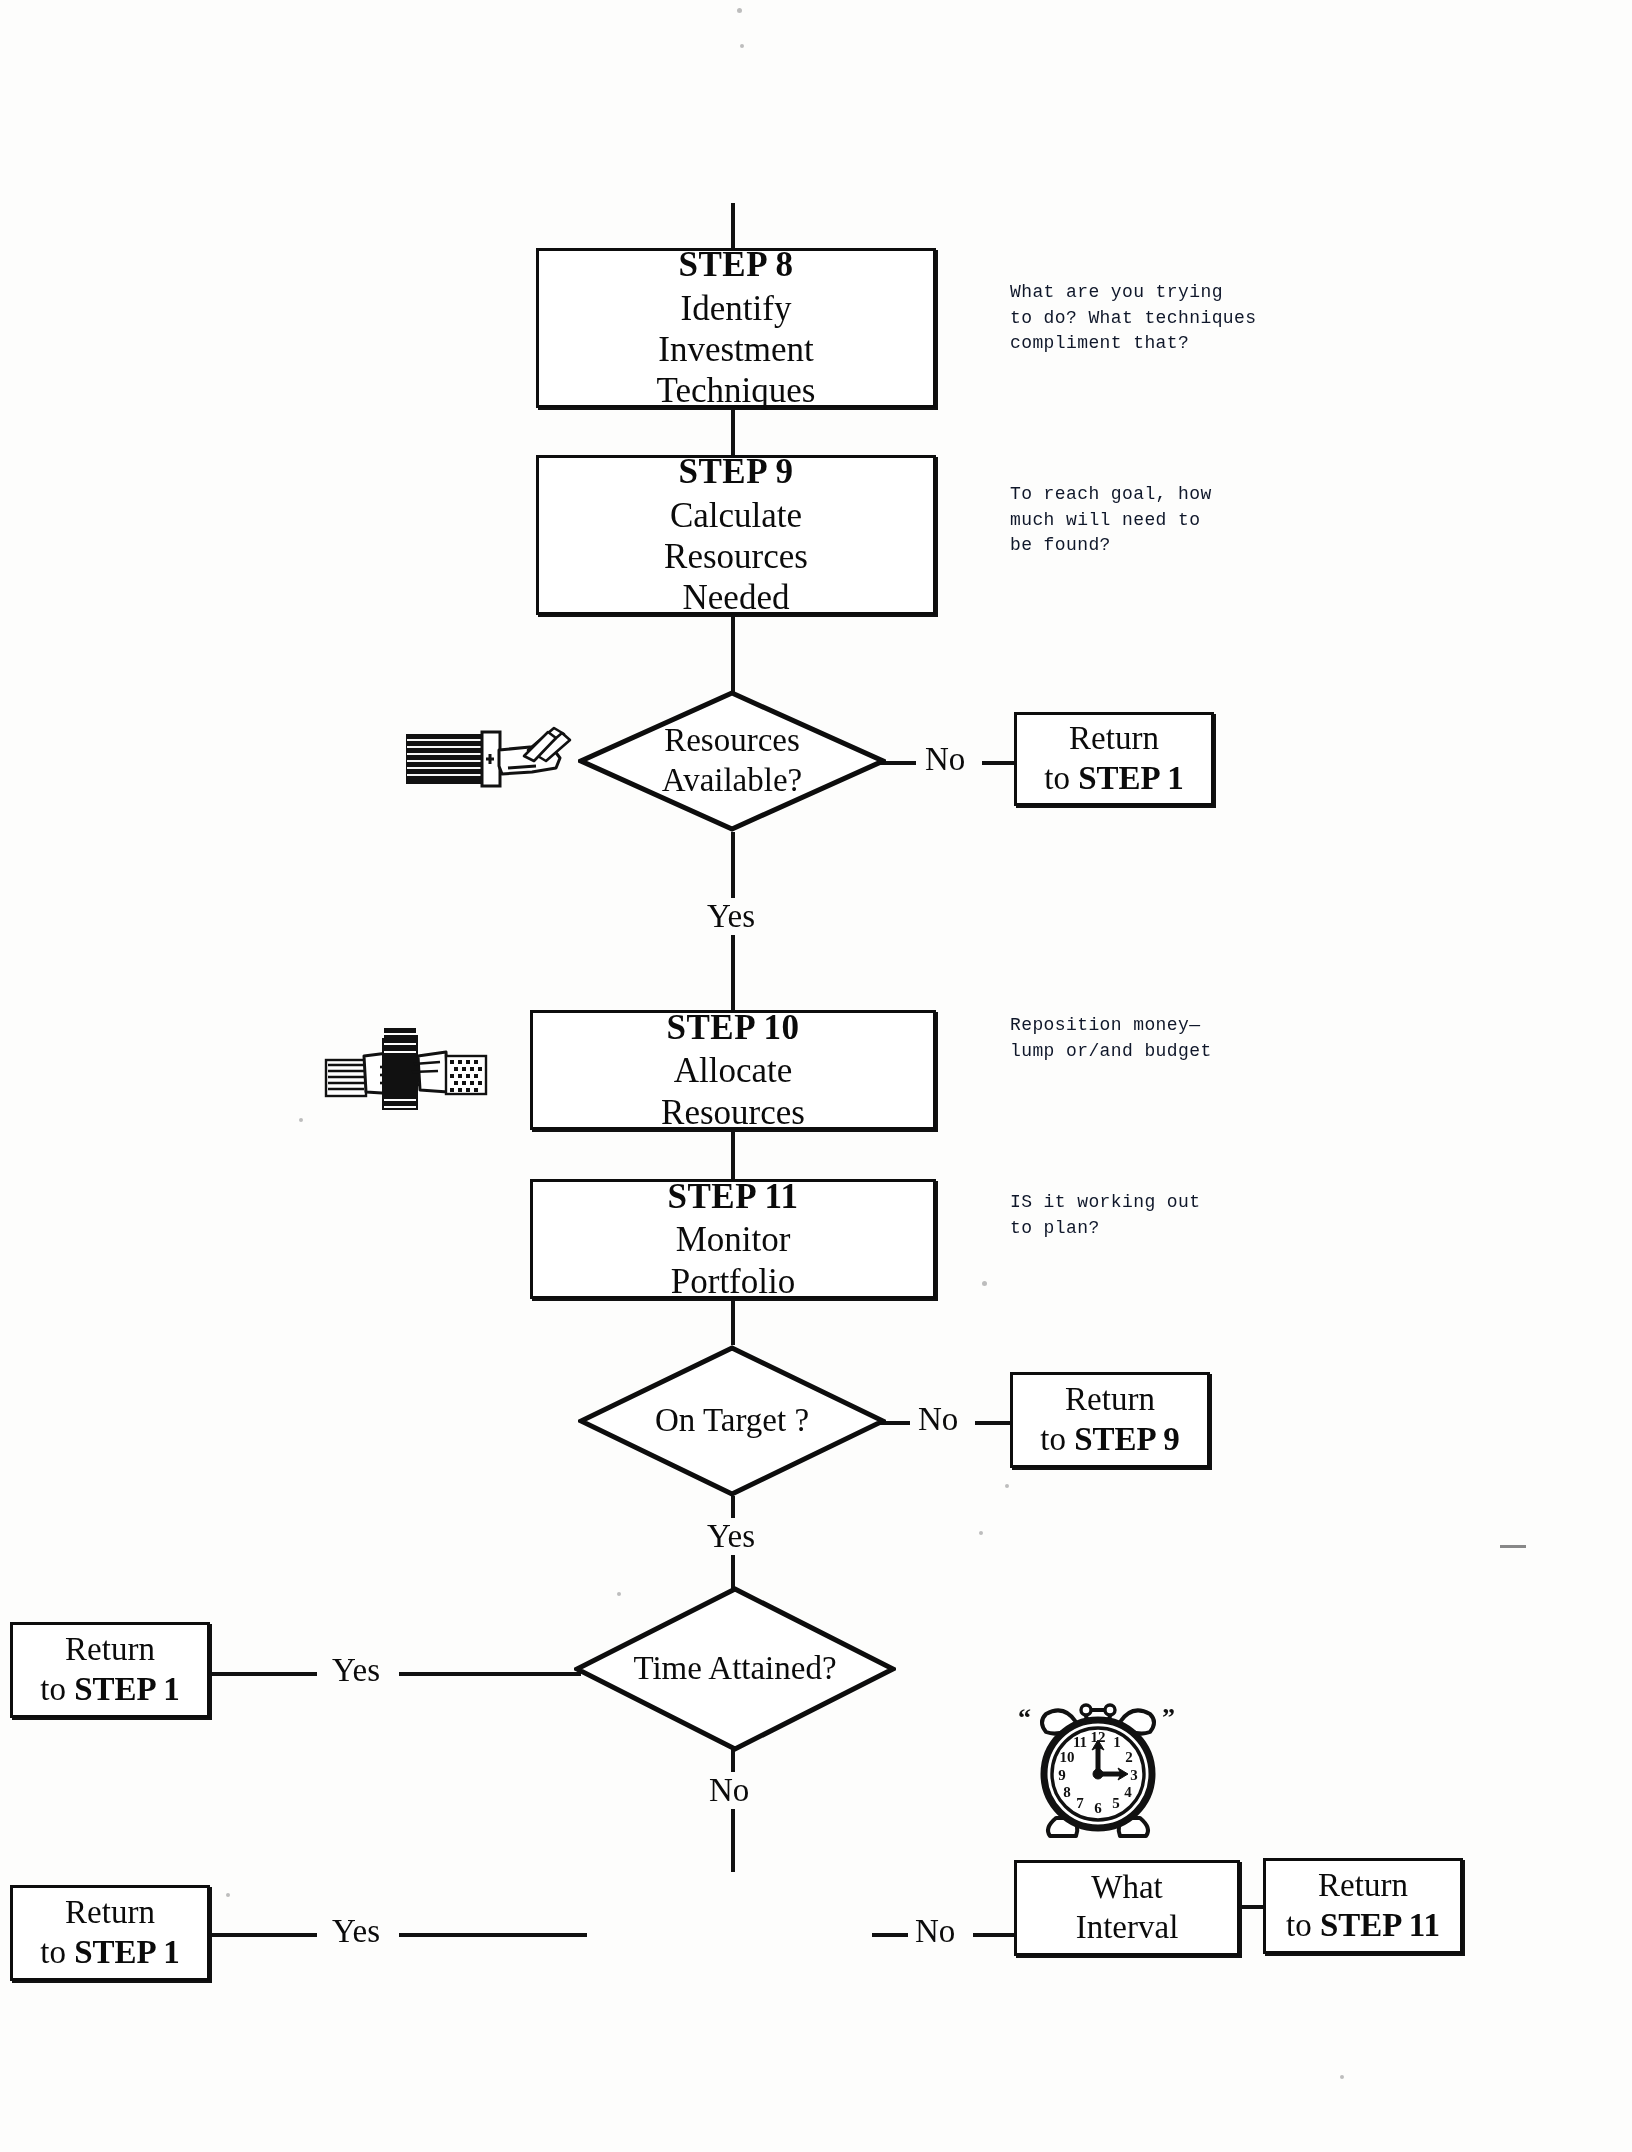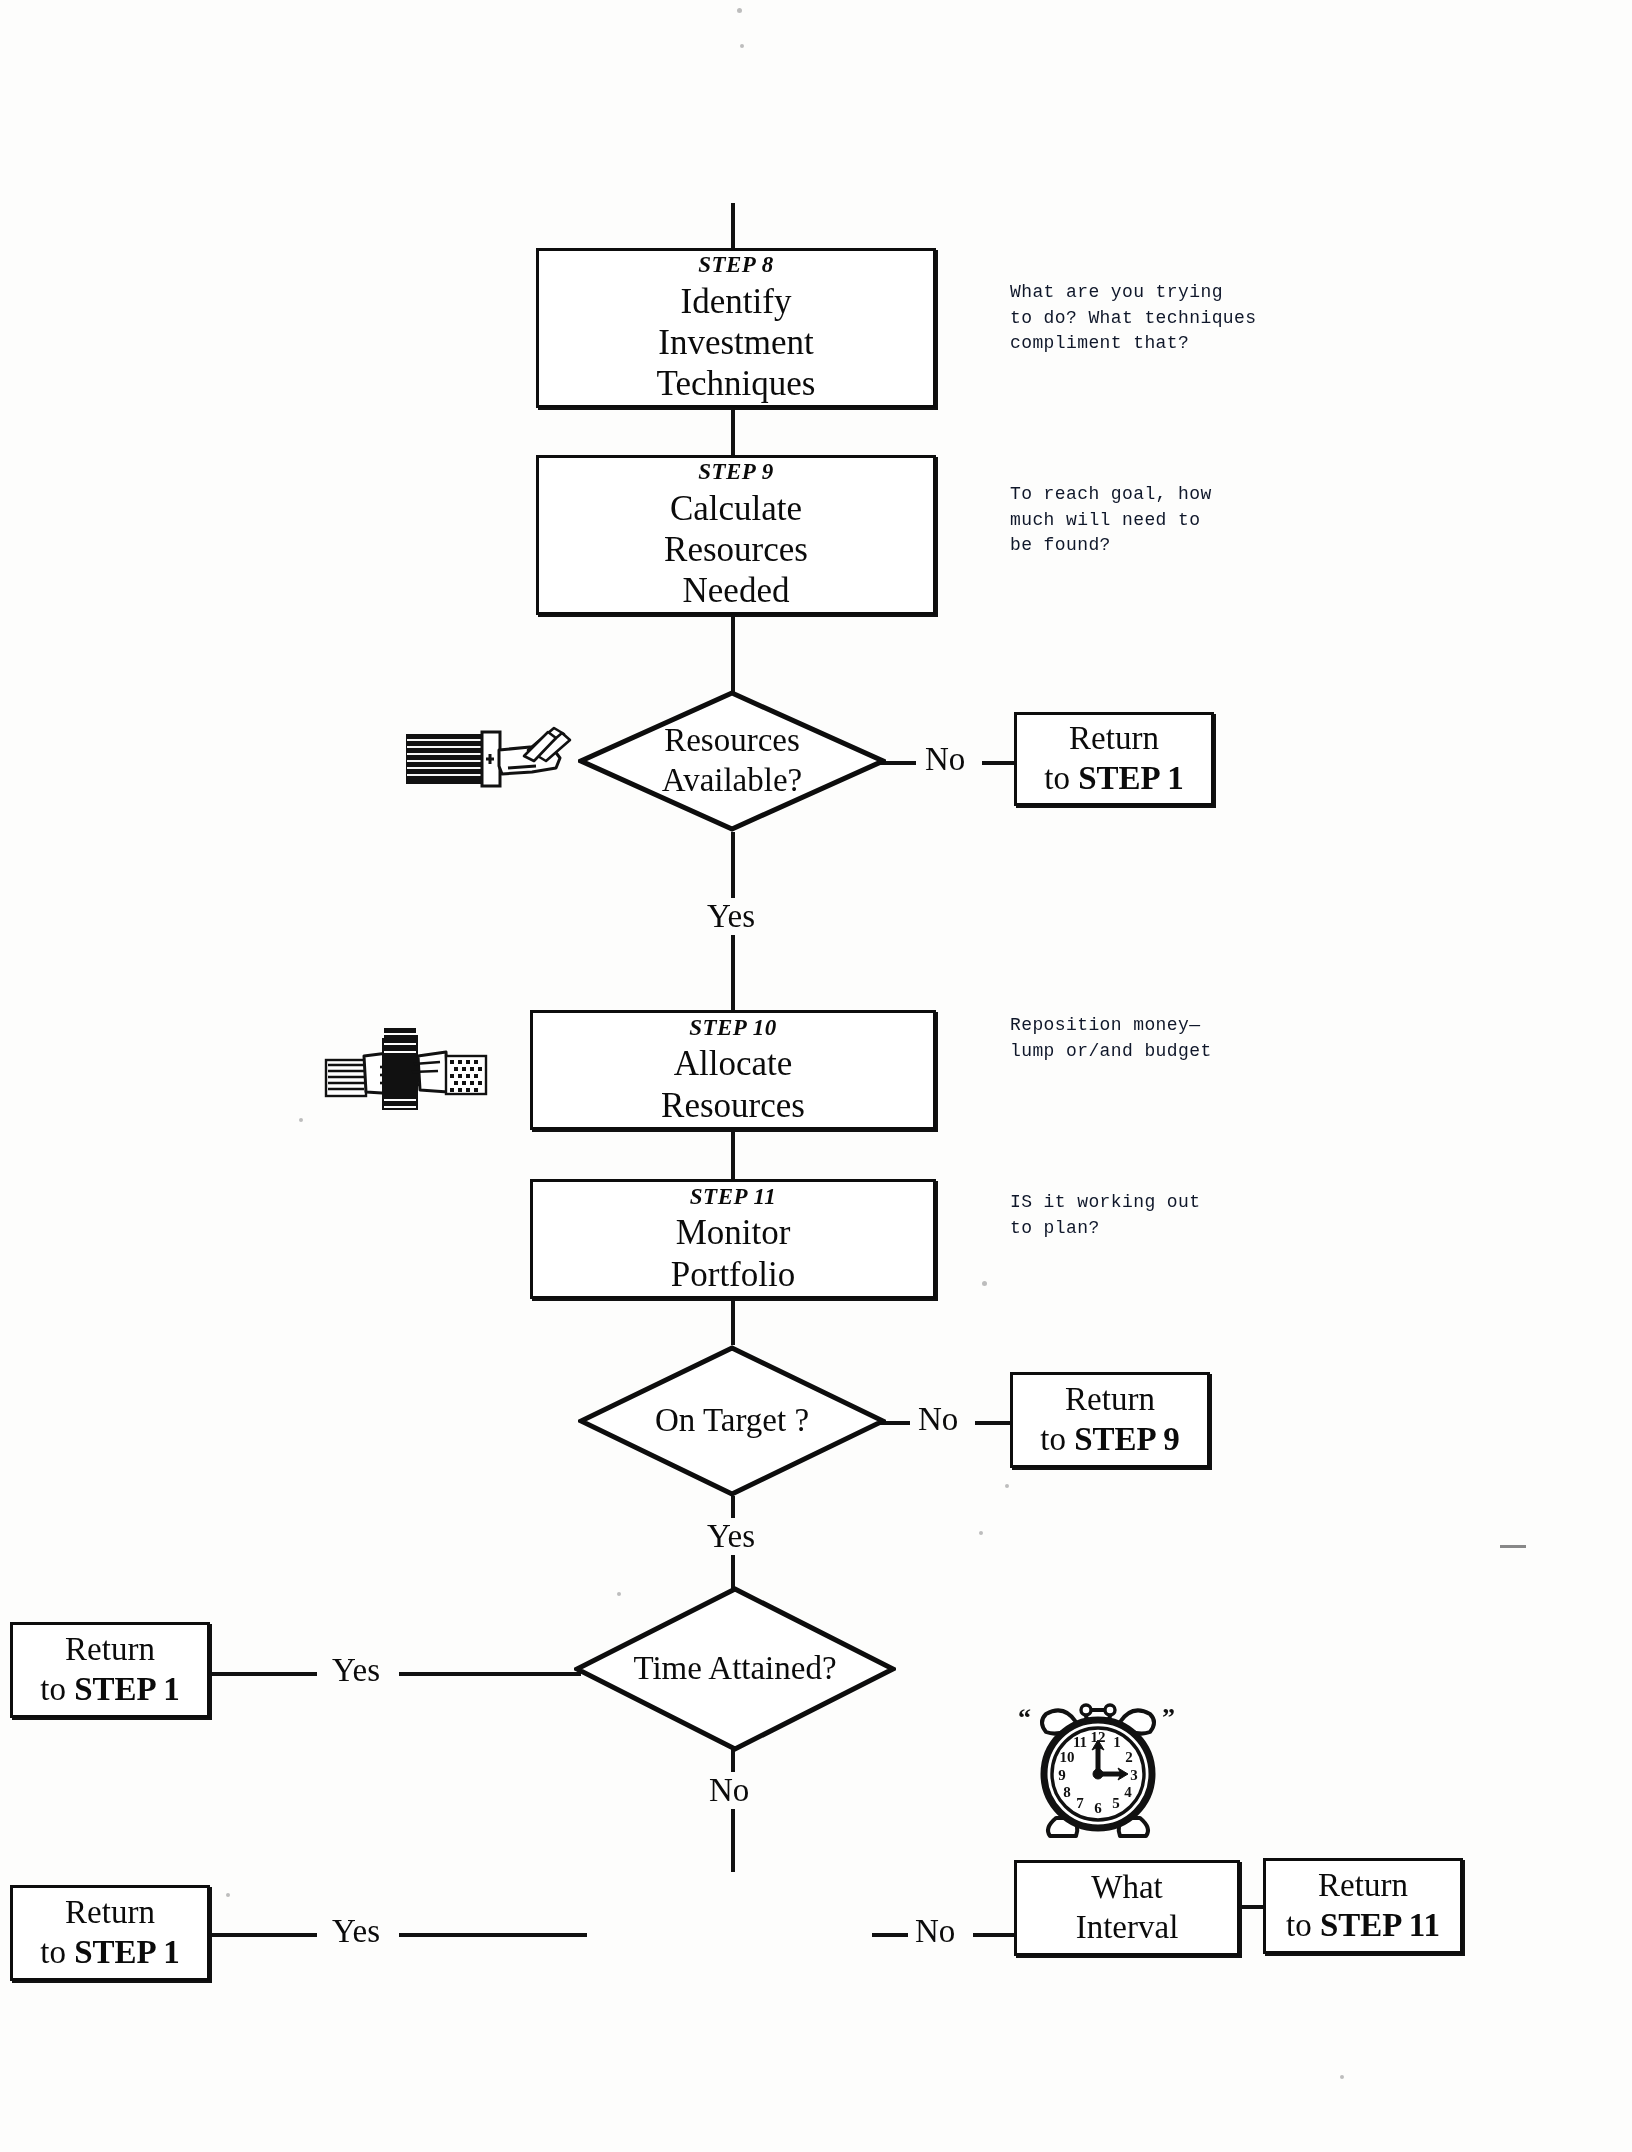--- a/index.html
+++ b/index.html
@@ -40,21 +40,21 @@
     box-shadow: 2px 2px 0 #111;
   }
   .box .ttl {
     font-weight: bold;
     letter-spacing: .5px;
   }
   .box .ln { font-weight: normal; }
 
   
   .step-box { font-size: 35px; }
-  .step-box .ttl { font-size: 23px; margin-bottom: 2px; font-style: italic; }
+  .step-box .ttl { font-size: 35px; margin-bottom: 2px; }
 
   
   .ret-box {
     font-size: 33px;
     line-height: 1.2;
   }
   .ret-box .l1 { display:block; }
   .ret-box .l2 { display:block; }
   .ret-box .l2 b { font-weight: bold; }
 

